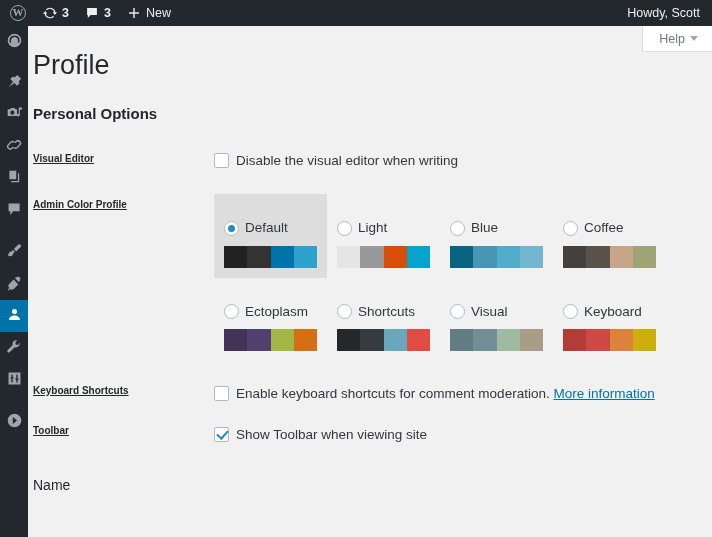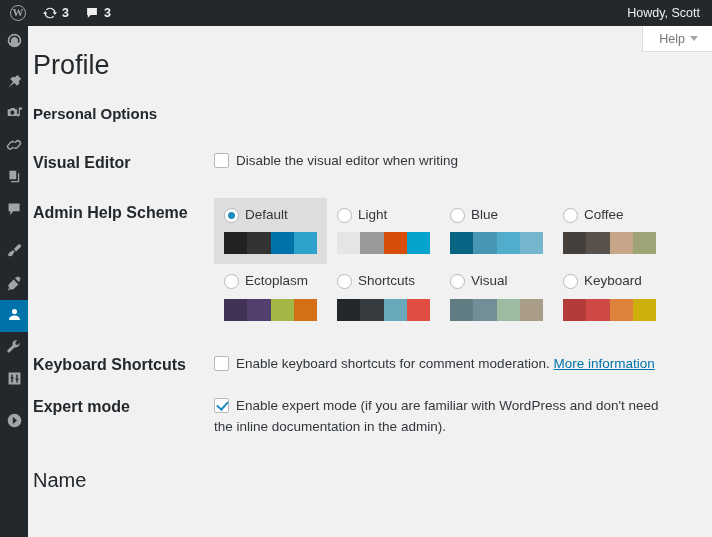--- a/index.html
+++ b/index.html
@@ -107,37 +107,38 @@
     line-height: 1.25;
   }
   h2.section-title {
     font-size: 15px;
     font-weight: bold;
     color: #23282d;
     margin: 8px 0 16px 0;
     padding: 0 0 0 1px;
   }
   h2.name-title {
-    font-size: 20px;
+    font-size: 14px;
     font-weight: normal;
     color: #23282d;
     margin: 22px 0 0 0;
     padding: 0 0 0 1px;
   }
 
   table.form-table { width: 100%; border-collapse: collapse; }
   table.form-table th {
     width: 190px;
     text-align: left;
     vertical-align: top;
-    font-size: 16px;
+    font-size: 10px;
     font-weight: bold;
     color: #23282d;
     padding: 14px 10px 14px 1px;
     line-height: 1.4;
+    text-decoration: underline;
   }
   table.form-table td {
     vertical-align: top;
     padding: 13px 10px 13px 0;
     font-size: 13.5px;
     color: #32373c;
     line-height: 1.5;
   }
   tr.row-tight th, tr.row-tight td { padding-top: 10px; padding-bottom: 10px; }
 
@@ -173,21 +174,21 @@
 
   
   .color-options {
     display: flex; flex-wrap: wrap;
     gap: 0px;
     width: 452px;
     margin: -3px 0 0 0;
   }
   .color-option {
     width: 113px;
-    padding: 7px 10px 10px 10px;
+    padding: 24px 10px 10px 10px;
     background: transparent;
   }
   .color-option.selected { background: #ddd; }
   .co-head {
     display: flex; align-items: center; gap: 6px;
     margin-bottom: 7px;
   }
   .radio {
     width: 15px; height: 15px;
     border-radius: 50%;
@@ -233,20 +234,28 @@
 
   <a class="ab-item" href="#">
     <span>
       <svg class="icon-svg" width="14" height="14" viewBox="0 0 20 20">
           <path fill="#eee" d="M3 3h14v10H8l-4 4v-4H3z"></path>
         </svg>
     </span>
     <span class="ab-count">3</span>
   </a>
 
+  <a class="ab-item" href="#">
+    <span>
+      <svg class="icon-svg" width="14" height="14" viewBox="0 0 20 20">
+          <path fill="#eee" d="M9 3h2v6h6v2h-6v6H9v-6H3V9h6z"></path>
+        </svg>
+    </span>
+    <span>New</span>
+  </a>
 
   <a class="ab-item ab-right" href="#">
     <span>Howdy, Scott</span>
   </a>
 </div>
 
 <div id="help-tab">
   <span>Help</span>
   <span class="tri-down"></span>
 </div>
@@ -364,21 +373,21 @@
       <tr>
         <th>Visual Editor</th>
         <td>
           <label class="cb-label">
             <span class="cb"></span><span>Disable the visual editor when writing</span>
           </label>
         </td>
       </tr>
 
       <tr>
-        <th>Admin Help Scheme</th>
+        <th>Admin Color Profile</th>
         <td>
           <div class="color-options" id="color-options">
               <div class="color-option selected">
                 <div class="co-head">
                   <span class="radio on"></span>
                   <span class="co-name">Default</span>
                 </div>
                 <div class="palette">
                   <span style="background: rgb(34, 34, 34);"></span>
                   <span style="background: rgb(51, 51, 51);"></span>
@@ -477,26 +486,26 @@
       <tr class="row-tight">
         <th>Keyboard Shortcuts</th>
         <td>
           <label class="cb-label">
             <span class="cb"></span><span>Enable keyboard shortcuts for comment moderation.</span>
           </label>
           <a class="more-link" href="#">More information</a>
         </td>
       </tr>
 
-
       <tr class="row-tight">
-        <th>Expert mode</th>
+        <th>Toolbar</th>
         <td>
           <label class="cb-label">
-            <span class="cb checked"></span><span>Enable expert mode (if you are familiar with WordPress and don't need the inline documentation in the admin).</span>
+            <span class="cb checked"></span><span>Show Toolbar when viewing site</span>
           </label>
         </td>
       </tr>
+
     </tbody>
   </table>
 
   <h2 class="name-title">Name</h2>
 </div>
 
 </body></html>

